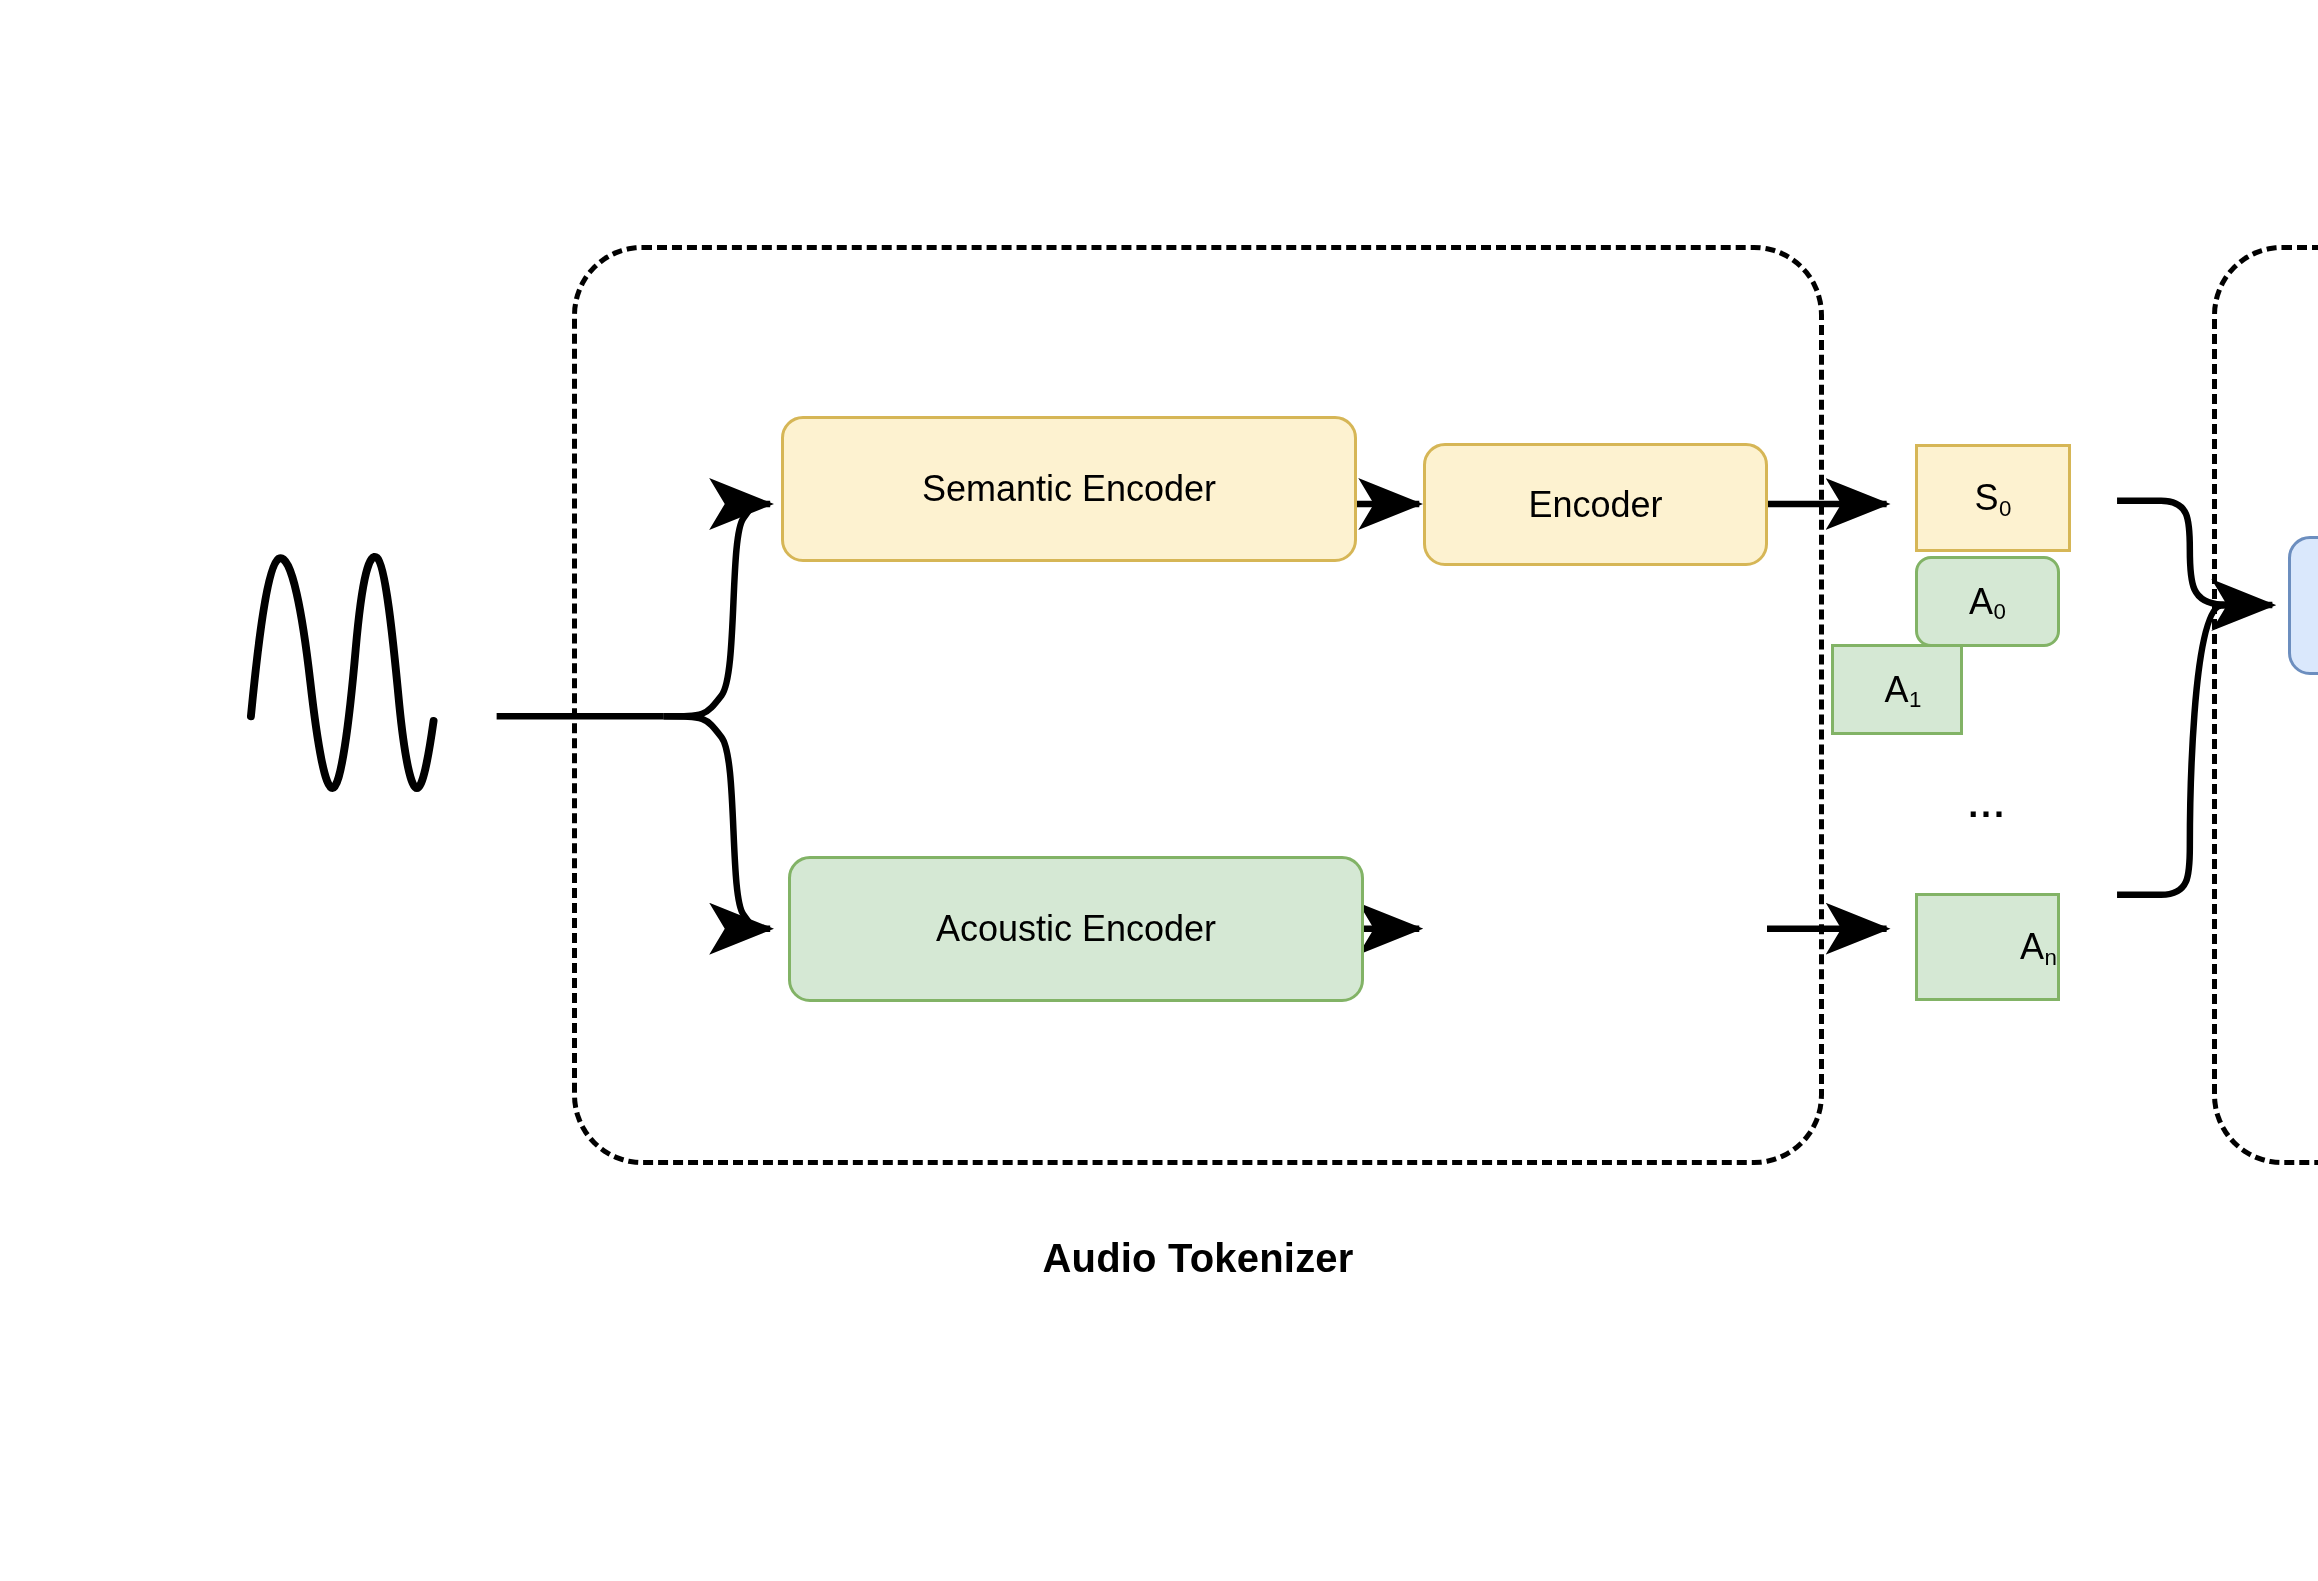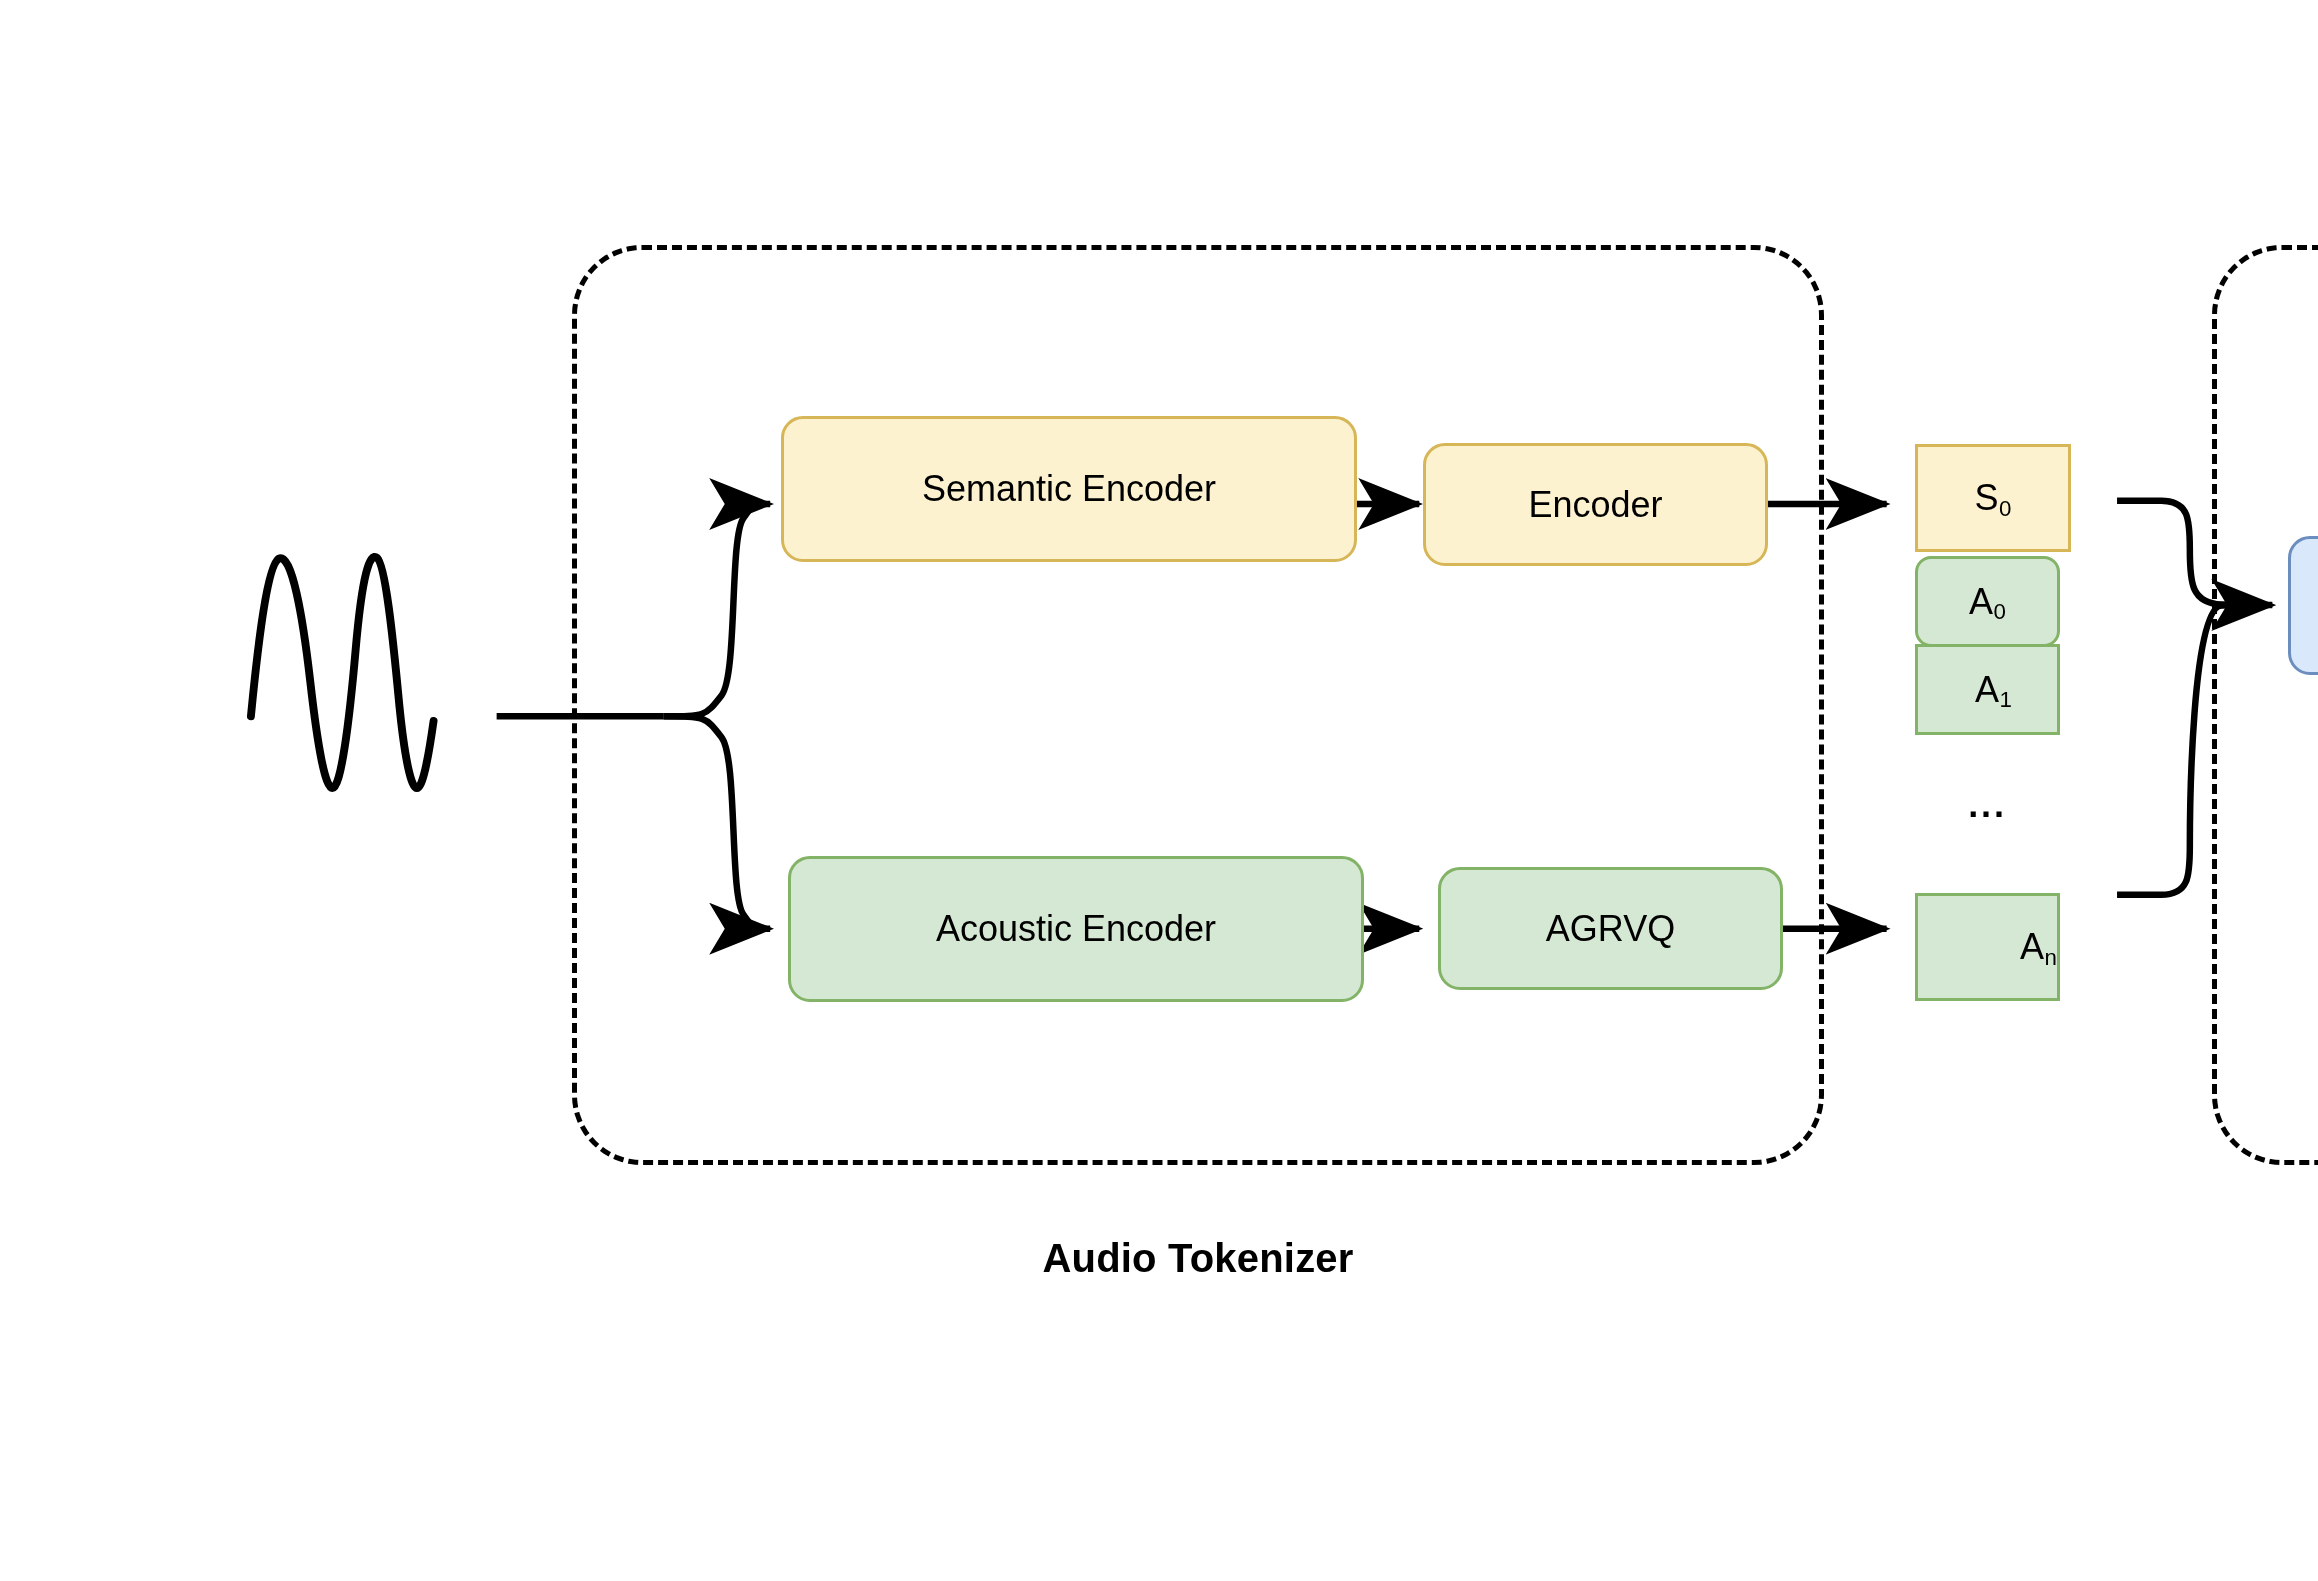--- a/index.html
+++ b/index.html
@@ -201,37 +201,34 @@
   </div>
 
   <div class="node yellow" style="left:1423px; top:443px; width:345px; height:123px;">
     <span>Encoder</span>
   </div>
 
   <div class="node green" style="left:773px; top:856px; width:576px; height:146px;">
     <span>Acoustic Encoder</span>
   </div>
 
-  <div class="node green" style="left:1423px; top:867px; width:345px; height:123px;">
-    <span>AGRVQ</span>
-  </div>
 
   <div class="node blue" style="left:2288px; top:536px; width:568px; height:139px;">
     
   </div>
 
   <div class="token yellow" style="left:1915px; top:444px; width:156px; height:108px;">
     <span><span>S</span><sub>0</sub></span>
   </div>
 
   <div class="token green" style="left:1915px; top:556px; width:145px; height:91px;border-radius:16px;">
     <span><span>A</span><sub>0</sub></span>
   </div>
 
-  <div class="token green" style="left:1915px; top:644px; width:145px; height:91px;padding-left:12px;">
+  <div class="token green" style="left:1831px; top:644px; width:132px; height:91px;padding-left:12px;">
     <span><span>A</span><sub>1</sub></span>
   </div>
 
   <div class="ellipsis" style="left:1915px; top:772px; width:145px; height:65px;">...</div>
 
   <div class="token green" style="left:1915px; top:893px; width:145px; height:108px;justify-content:flex-end;">
     <span><span>A</span><sub>n</sub></span>
   </div>
 
 </div>

